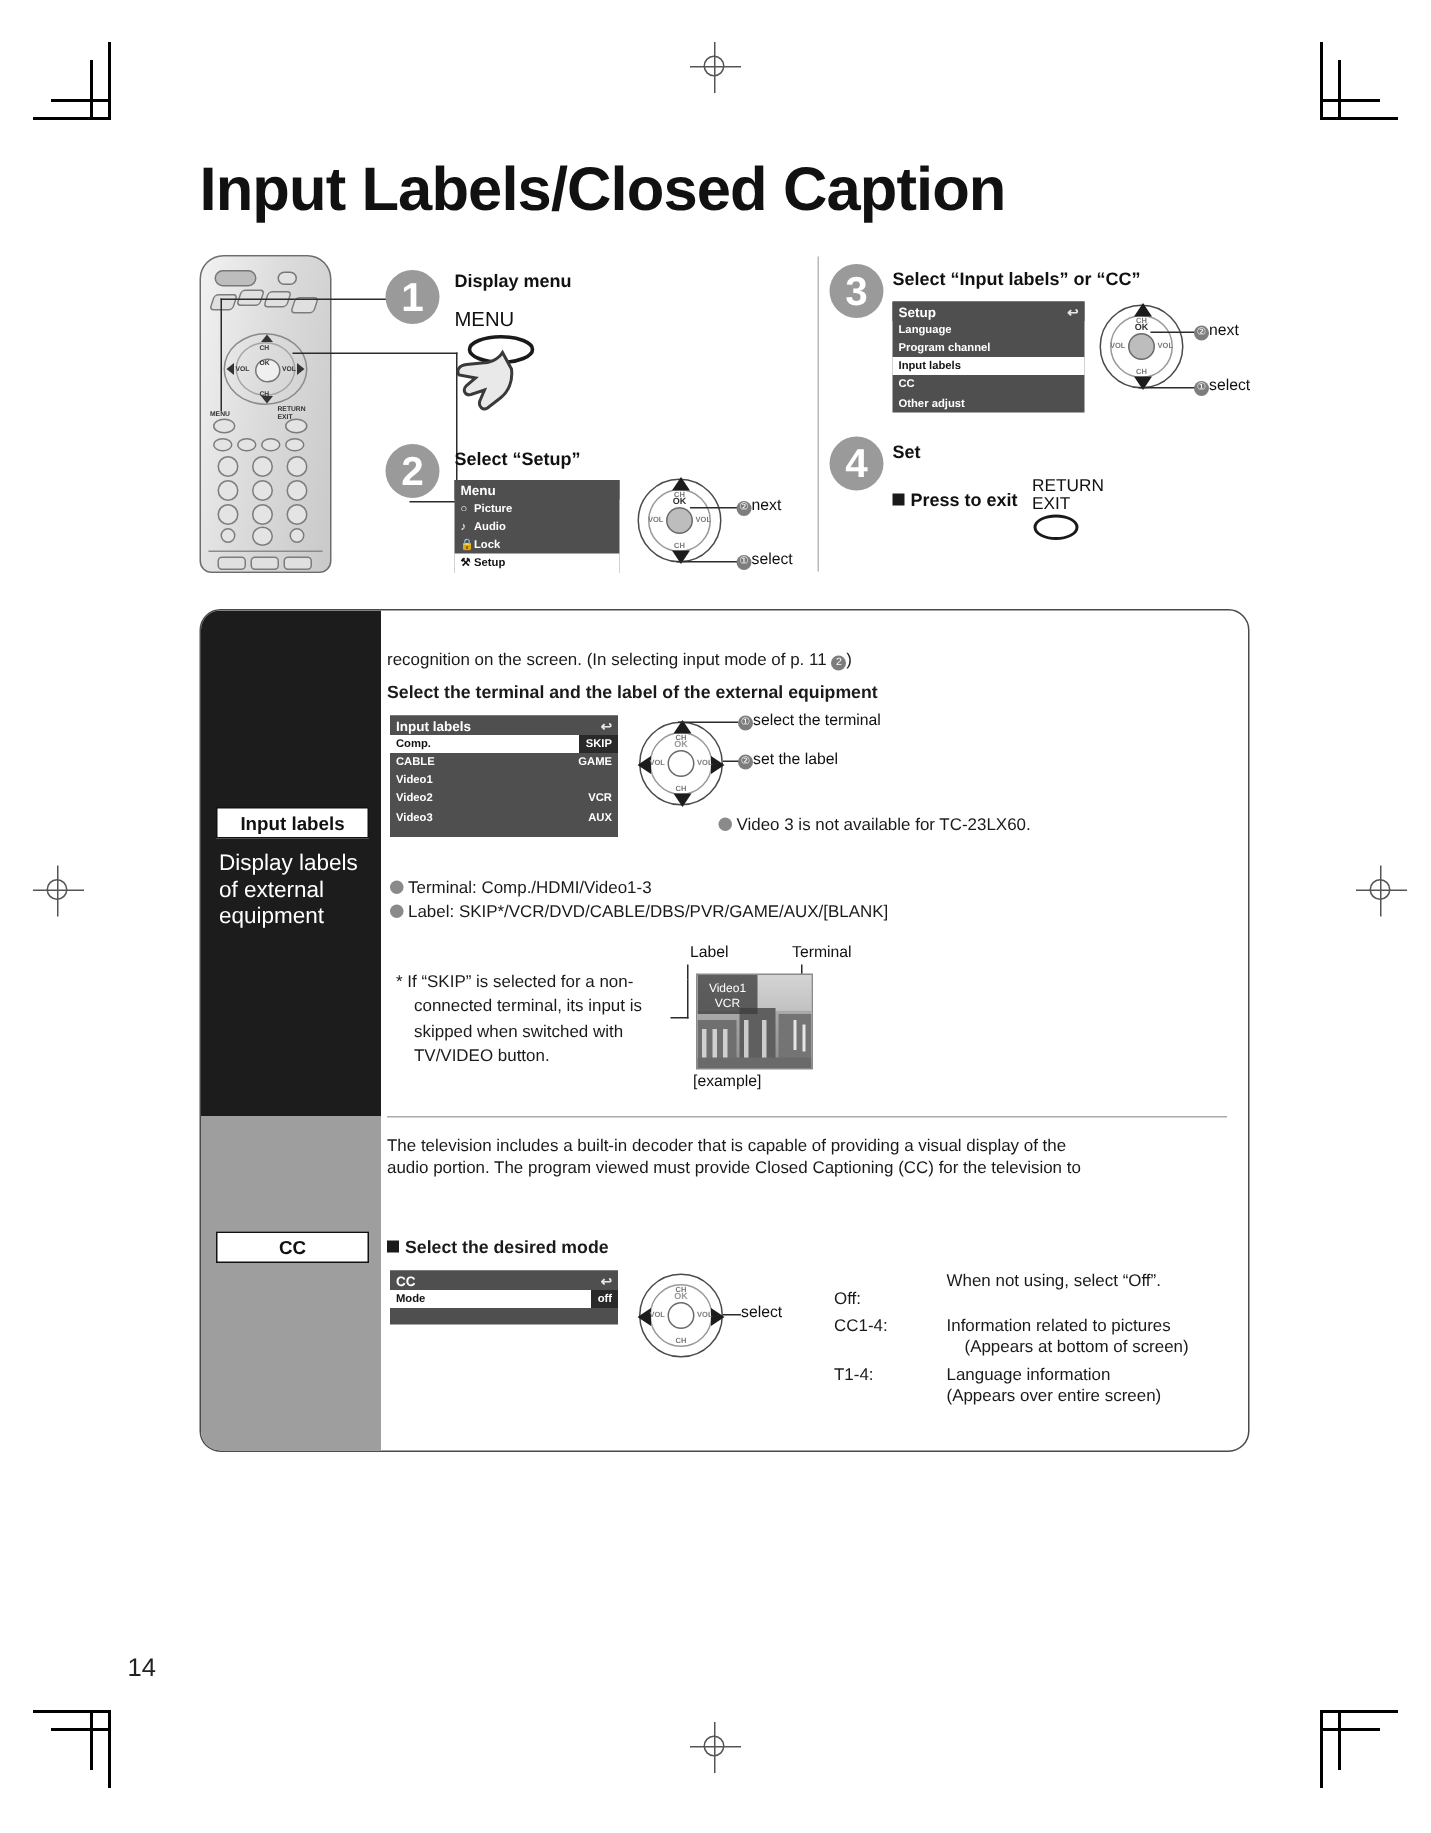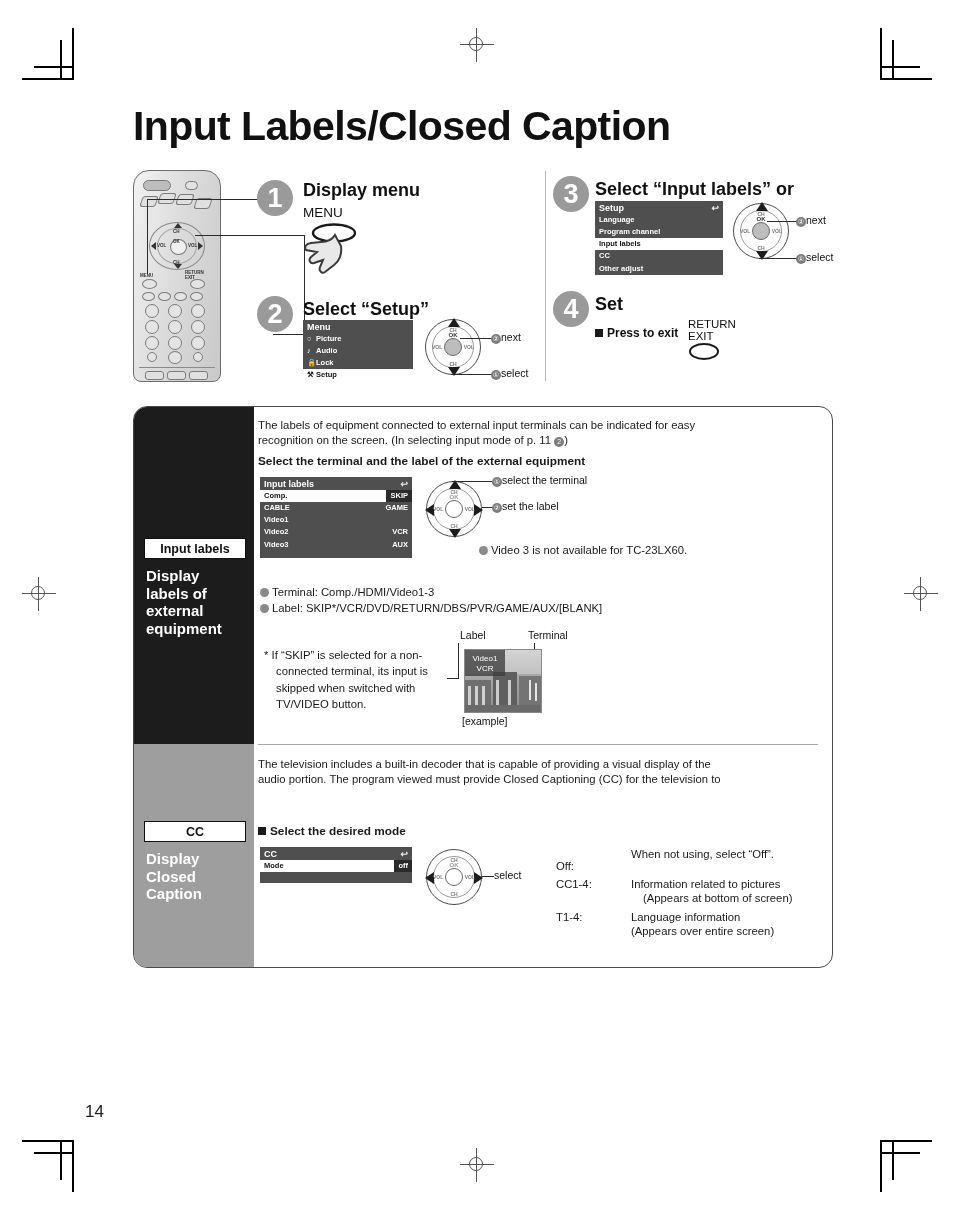--- a/index.html
+++ b/index.html
@@ -24,21 +24,21 @@
 
   
   .steps-panel{position:absolute;left:133px;top:163px;width:700px;height:225px;}
   .vdivider{position:absolute;left:412px;top:8px;width:1px;height:210px;background:#b9b9b9;}
 
   .stepnum{
     position:absolute;width:36px;height:36px;border-radius:50%;
     background:#9a9a9a;color:#fff;font-size:27px;font-weight:bold;
     display:flex;align-items:center;justify-content:center;line-height:1;
   }
-  .steptitle{position:absolute;font-size:18px;font-weight:bold;color:#111;}
+  .steptitle{position:absolute;font-size:12px;font-weight:bold;color:#111;}
 
   
   .osd{position:absolute;background:#4f4f4f;color:#fff;font-size:7.5px;font-weight:bold;}
   .osd .osd-head{
     display:flex;align-items:center;justify-content:space-between;
     background:#4f4f4f;padding:2px 4px 1px 4px;font-size:9px;
   }
   .osd .osd-head .back{font-size:9px;color:#e8e8e8;}
   .osd .row{padding:1px 4px;display:flex;justify-content:space-between;line-height:1.35;}
   .osd .row.sel{background:#ffffff;color:#111;}
@@ -74,21 +74,21 @@
     border:1.6px solid #4a4a4a;border-radius:14px;box-sizing:border-box;background:#fff;
     overflow:hidden;
   }
   .side-black{position:absolute;left:0;top:0;width:120px;height:337px;background:#1c1c1c;}
   .side-gray{position:absolute;left:0;top:337px;width:120px;height:223px;background:#9e9e9e;}
   .side-tag{
     position:absolute;left:10px;width:102px;height:21px;background:#fff;border:1.4px solid #111;
     box-sizing:border-box;display:flex;align-items:center;justify-content:center;
     font-size:12.5px;font-weight:bold;color:#111;
   }
-  .side-heading{position:absolute;left:12px;color:#fff;font-size:15px;font-weight:bold;line-height:1.18;}
+  .side-heading{position:absolute;left:12px;color:#fff;font-size:15px;font-weight:normal;line-height:1.18;}
 
   .hr-sep{position:absolute;left:124px;top:337px;width:560px;height:1px;background:#aaa;}
 
   .body-text{position:absolute;font-size:11.3px;line-height:1.33;color:#1a1a1a;}
   .body-bold{font-weight:bold;}
   .bullet{display:inline-block;width:9px;height:9px;border-radius:50%;background:#8a8a8a;vertical-align:-1px;margin-right:3px;}
   .sqbullet{display:inline-block;width:8px;height:8px;background:#1a1a1a;margin-right:4px;vertical-align:0px;}
   .circnum{
     display:inline-block;width:10px;height:10px;border-radius:50%;background:#7d7d7d;color:#fff;
     font-size:7px;text-align:center;line-height:10px;vertical-align:0px;
@@ -337,23 +337,21 @@
 
 <div class="content-panel">
   <div class="side-black"></div>
   <div class="side-gray"></div>
   <div class="hr-sep"></div>
 
   <div class="side-tag" style="top:131px;">Input labels</div>
   <div class="side-heading" style="top:160px;width:100px;">Display labels of external equipment</div>
 
   <div class="side-tag" style="top:414px;">CC</div>
-  <div class="side-heading" style="top:443px;width:100px;">Display Closed Caption</div>
-
-  <div class="body-text" style="left:124px;top:11px;width:560px;">The labels of equipment connected to external input terminals can be indicated for easy</div>
+
   <div class="body-text" style="left:124px;top:26px;width:560px;">
     <span>recognition on the screen. (In selecting input mode of p. 11 </span><span class="circnum">2</span><span>)</span>
   </div>
   <div class="body-text body-bold" style="left:124px;top:47px;width:560px;font-size:11.8px;">Select the terminal and the label of the external equipment</div>
 
   <div class="osd" style="left:126px;top:70px;width:152px;">
     <div class="osd-head">
       <span>Input labels</span>
       <span class="back">↩</span>
     </div>
@@ -395,21 +393,21 @@
     <div class="mk vol-r">VOL</div>
   </div>
   <div class="leader" style="left:318px;top:74px;width:40px;height:1.2px;"></div>
   <div class="leader" style="left:348px;top:100px;width:12px;height:1.2px;"></div>
   <div class="callout" style="left:358px;top:67px;"><span class="circnum">①</span><span>select the terminal</span></div>
   <div class="callout" style="left:358px;top:93px;"><span class="circnum">②</span><span>set the label</span></div>
 
   <div class="body-text" style="left:345px;top:136px;"><span class="bullet"></span><span>Video 3 is not available for TC-23LX60.</span></div>
 
   <div class="body-text" style="left:126px;top:178px;"><span class="bullet"></span><span>Terminal:  Comp./HDMI/Video1-3</span></div>
-  <div class="body-text" style="left:126px;top:194px;"><span class="bullet"></span><span>Label: SKIP*/VCR/DVD/RETURN/DBS/PVR/GAME/AUX/[BLANK]</span></div>
+  <div class="body-text" style="left:126px;top:194px;"><span class="bullet"></span><span>Label: SKIP*/VCR/DVD/CABLE/DBS/PVR/GAME/AUX/[BLANK]</span></div>
 
   <div class="body-text" style="left:142px;top:240px;width:176px;line-height:1.45;text-indent:-12px;">*  If “SKIP” is selected for a non-connected terminal, its input is skipped when switched with TV/VIDEO button.</div>
 
   <div class="lbl-small" style="left:326px;top:222px;">Label</div>
   <div class="lbl-small" style="left:394px;top:222px;">Terminal</div>
   <div class="leader" style="left:324px;top:236px;width:1.2px;height:10px;"></div>
   <div class="leader" style="left:313px;top:271px;width:12px;height:1.2px;"></div>
   <div class="leader" style="left:324px;top:246px;width:1.2px;height:26px;"></div>
   <div class="leader" style="left:400px;top:236px;width:1.2px;height:22px;"></div>
   <div class="leader" style="left:366px;top:257px;width:35px;height:1.2px;"></div>

